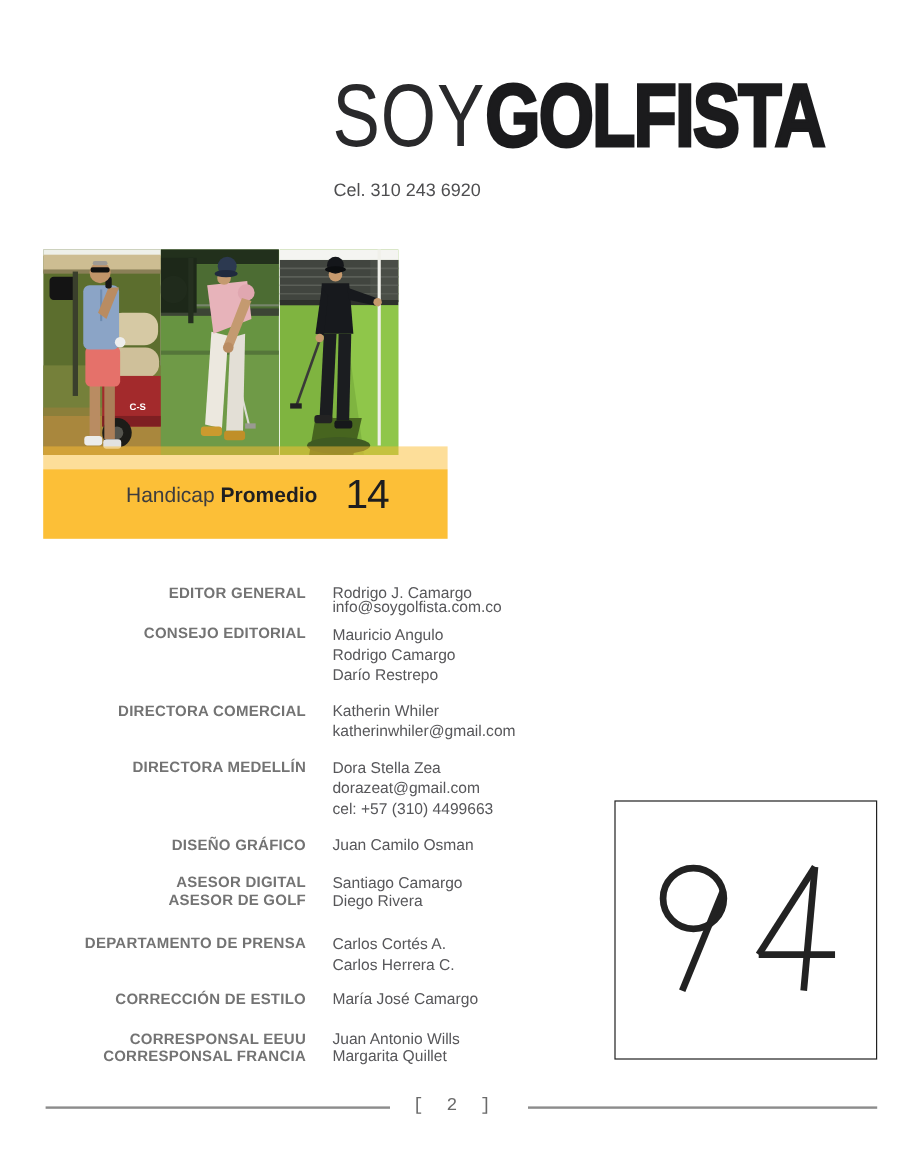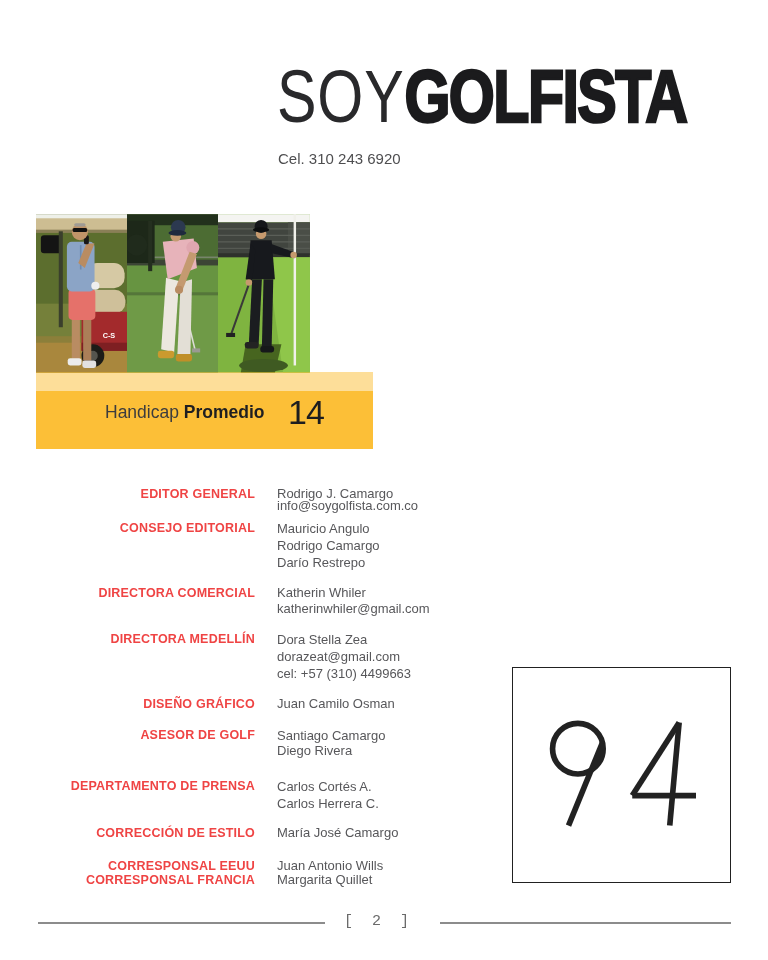--- a/index.html
+++ b/index.html
@@ -9,34 +9,34 @@
   
   .logo{position:absolute;left:277px;top:60px;font-size:74px;line-height:1;white-space:nowrap;
         transform:scaleX(.8);transform-origin:0 0;color:#1d1d1f;}
   .logo-soy{font-weight:400;letter-spacing:1px;color:#29292b;}
   .logo-golfista{font-weight:700;-webkit-text-stroke:2.6px #1b1b1d;letter-spacing:-2px;color:#1b1b1d;}
   .mast-dept{position:absolute;left:278px;top:131px;font-size:16.5px;font-weight:700;
              letter-spacing:.3px;color:#242427;}
   .mast-phone{position:absolute;left:278px;top:150px;font-size:15px;color:#4e4e50;}
 
   
-  .photo-strip{position:absolute;left:36px;top:196px;width:274px;height:195px;display:flex;}
+  .photo-strip{position:absolute;left:36px;top:196px;width:296px;height:195px;display:flex;}
   .photo-strip svg{display:block;}
   .photo-tint{position:absolute;left:36px;top:372px;width:337px;height:19px;
               background:rgba(251,189,51,.5);}
   .handicap-band{position:absolute;left:36px;top:391px;width:337px;height:58px;background:#fcbf37;}
   .hb-text{position:absolute;left:69px;top:11px;font-size:17.5px;color:#3c3c3e;}
   .hb-bold{font-weight:700;color:#1f1f21;}
   .hb-num{position:absolute;left:252px;top:2px;font-size:34px;font-weight:400;
           letter-spacing:-1px;color:#1d1d1f;}
 
   
   .centry{position:absolute;left:0;width:480px;}
   .clabels{position:absolute;left:0;top:0;width:255px;text-align:right;font-weight:700;
-           font-size:12.5px;color:#ef4444;letter-spacing:.2px;}
+           font-size:12.5px;color:#737373;letter-spacing:.2px;}
   .cvalues{position:absolute;left:277px;top:0;font-size:13px;color:#57575a;}
   .lh12 .clabels,.lh12 .cvalues{line-height:12px;}
   .lh14 .clabels,.lh14 .cvalues{line-height:14px;}
   .lh15 .clabels,.lh15 .cvalues{line-height:15px;}
   .lh16 .clabels,.lh16 .cvalues{line-height:16px;}
   .lh17 .clabels,.lh17 .cvalues{line-height:17px;}
 
   
   .issue-box{position:absolute;left:512px;top:667px;width:219px;height:216px;
              border:1.5px solid #212121;box-sizing:border-box;}
@@ -203,20 +203,21 @@
     <div class="clabels">
         <div>DISEÑO GRÁFICO</div>
       </div>
     <div class="cvalues">
       <div>Juan Camilo Osman</div>
     </div>
   </div>
 
   <div class="centry lh15" style="top:728px">
     <div class="clabels">
+      <div>ASESOR DIGITAL</div>
       <div>ASESOR DE GOLF</div>
     </div>
     <div class="cvalues">
       <div>Santiago Camargo</div>
       <div>Diego Rivera</div>
     </div>
   </div>
 
   <div class="centry lh17" style="top:778px">
     <div class="clabels">

